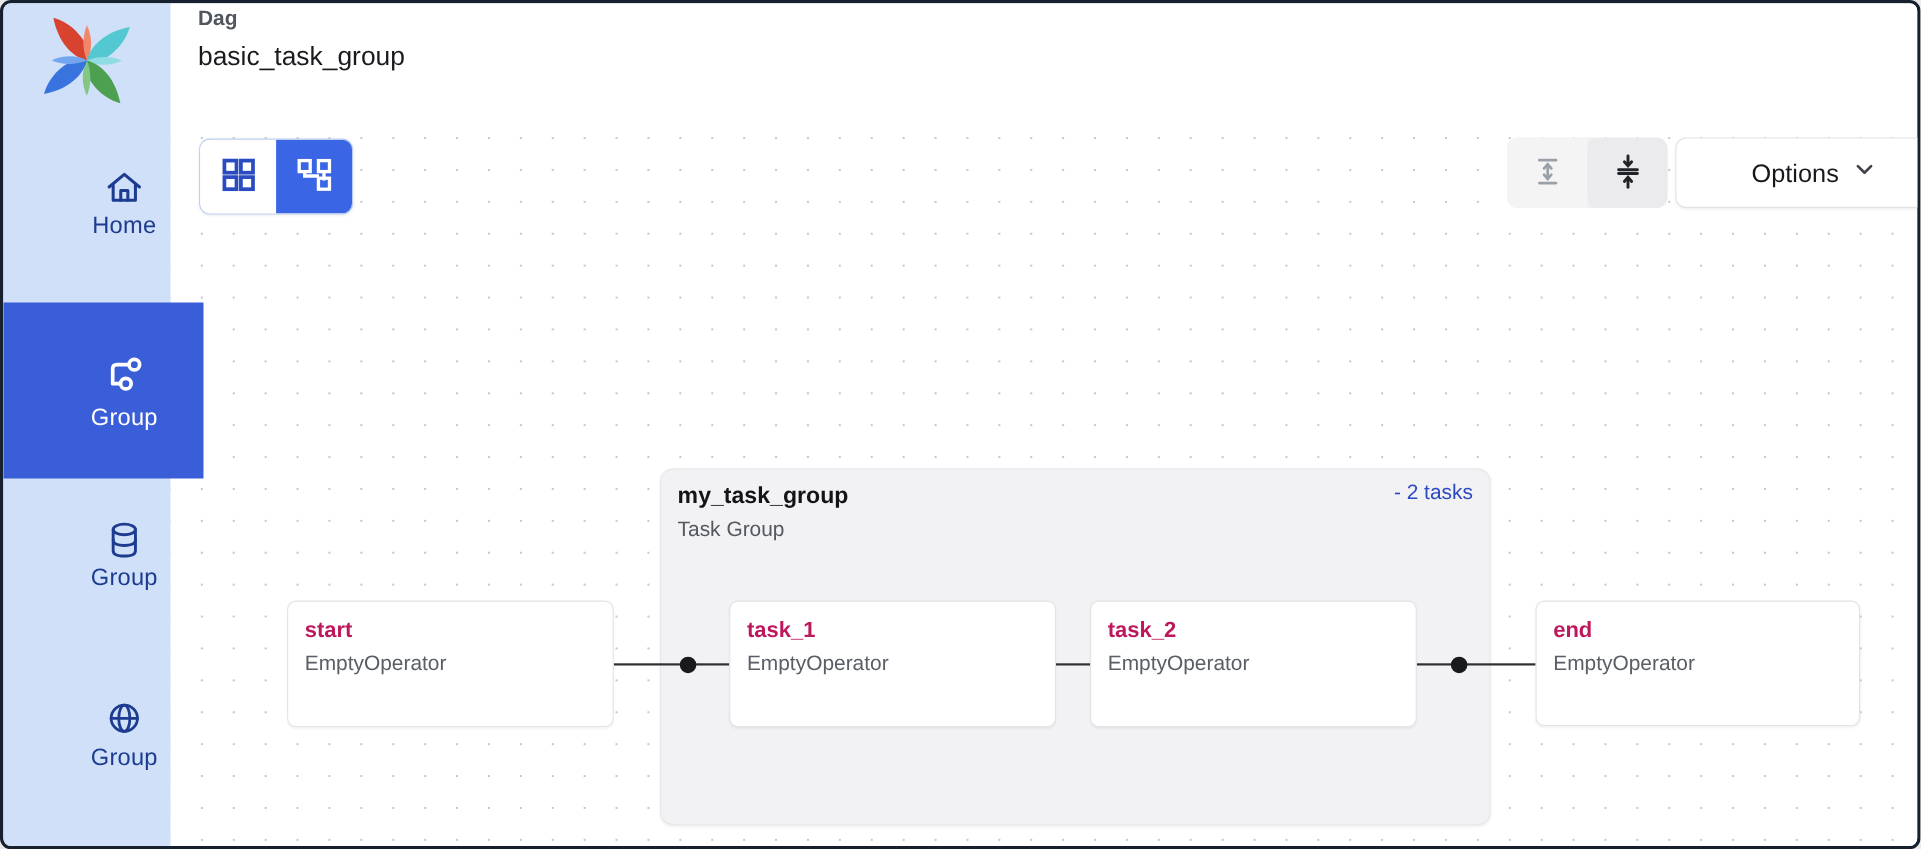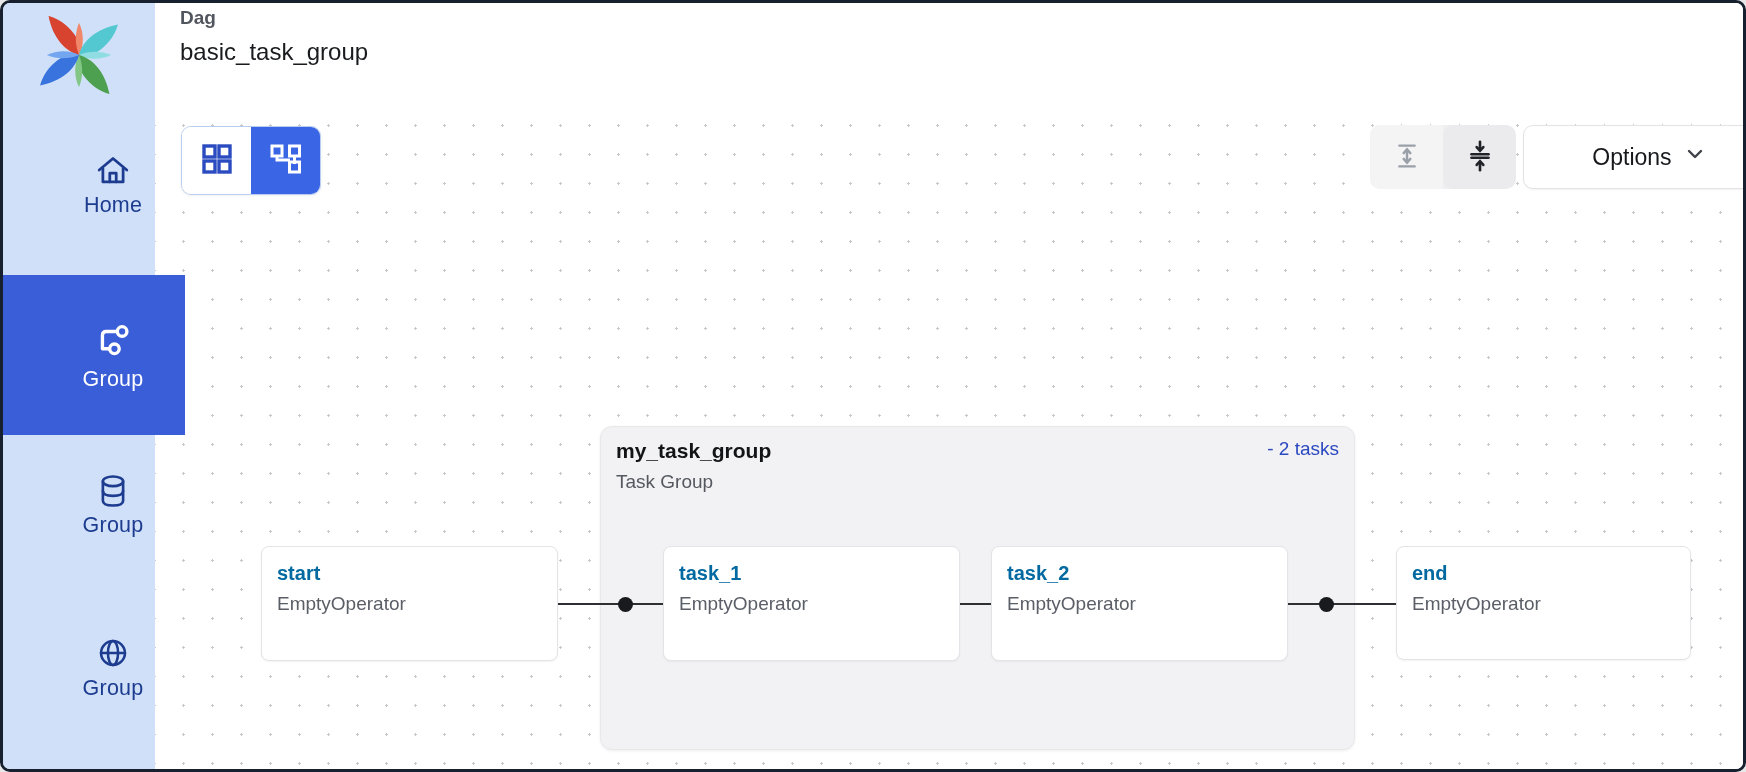--- a/index.html
+++ b/index.html
@@ -83,21 +83,21 @@
   .tg-badge{
     position:absolute; right:15px; top:11px; font-size:19px; color:#2b49c0;
     background:none; border:none; cursor:pointer; font-family:inherit;
   }
 
   .node{
     position:absolute; width:297px; height:115px;
     background:#ffffff; border:1px solid #e3e4e8; border-radius:8px;
     box-shadow:0 1px 2px rgba(0,0,0,.05); z-index:3; cursor:pointer;
   }
-  .node .node-title{ position:absolute; left:15px; top:15px; font-size:20px; font-weight:700; color:#0369a1; }
+  .node .node-title{ position:absolute; left:15px; top:15px; font-size:20px; font-weight:700; color:#be185d; }
   .node .node-subtitle{ position:absolute; left:15px; top:46px; font-size:19px; color:#5a5e66; }
   .node-start{ left:106px; top:443px; }
   .node-task1{ left:508px; top:443px; }
   .node-task2{ left:836px; top:443px; }
   .node-end{ left:1241px; top:443px; width:295px; height:114px;padding-left:20px; }
 
   .edge{ position:absolute; height:2px; background:#2e2f33; top:500px; z-index:2; }
   .edge-1{ left:403px; width:105px; }
   .edge-2{ left:805px; width:31px; }
   .edge-3{ left:1133px; width:108px; }

